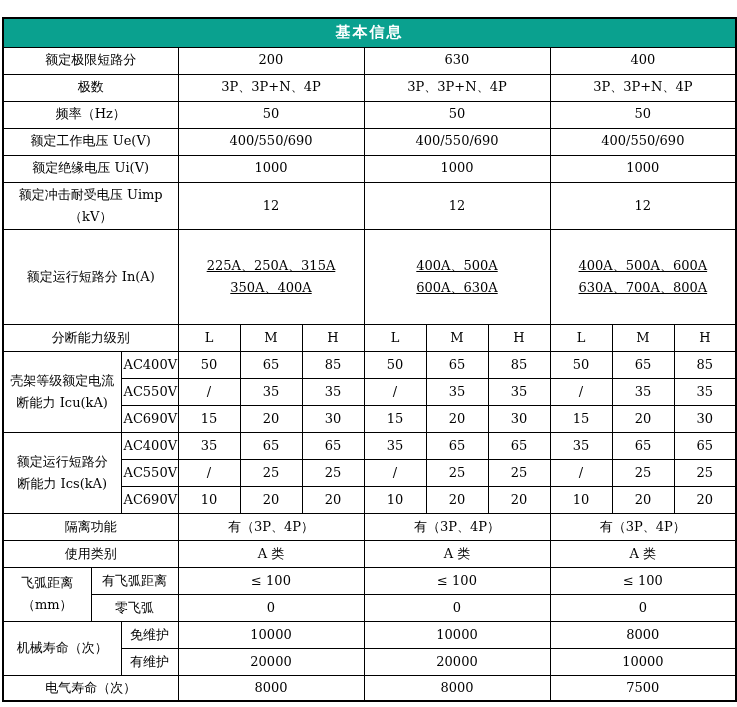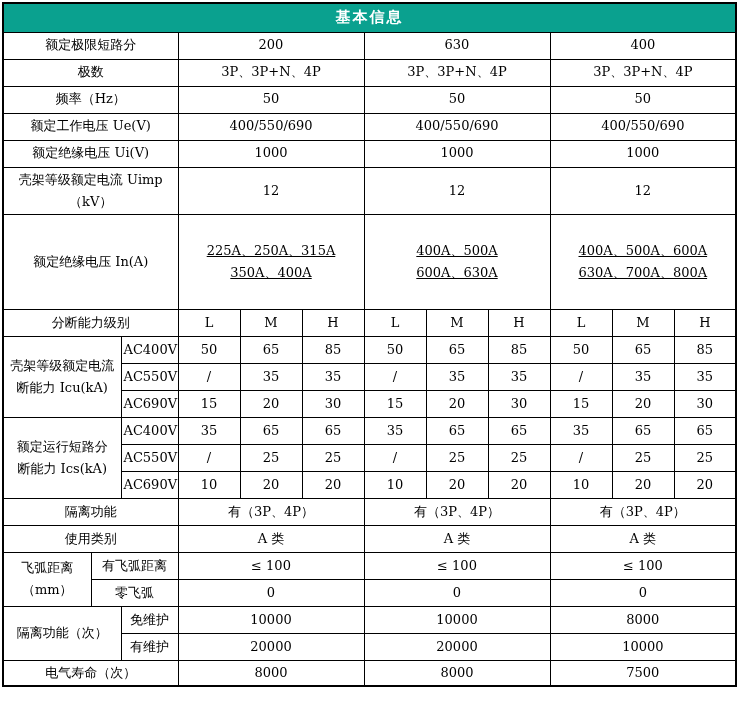--- a/index.html
+++ b/index.html
@@ -26,20 +26,21 @@
     border: 1px solid #000000;
     text-align: center;
     vertical-align: middle;
     padding: 1px 2px;
     white-space: pre-line;
     line-height: 1.7;
     overflow: hidden;
   }
   table.spec {
     border: 2px solid #000000;
+    margin-top: 15px;
   }
   td.title {
     background: #0aa18f;
     color: #ffffff;
     font-family: "DejaVu Sans", "Liberation Sans", sans-serif;
     font-weight: bold;
     font-size: 15px;
     letter-spacing: 2px;
     line-height: 1.2;
   }
@@ -104,29 +105,29 @@
   </tr>
 
   <tr class="r-std">
     <td colspan="3">额定绝缘电压 Ui(V)</td>
     <td colspan="3">1000</td>
     <td colspan="3">1000</td>
     <td colspan="3">1000</td>
   </tr>
 
   <tr class="r-uimp">
-    <td colspan="3">壳架等级额定电流 Uimp
+    <td colspan="3">额定冲击耐受电压 Uimp
 （kV）</td>
     <td colspan="3">12</td>
     <td colspan="3">12</td>
     <td colspan="3">12</td>
   </tr>
 
   <tr class="r-in">
-    <td colspan="3">额定绝缘电压 In(A)</td>
+    <td colspan="3">额定运行短路分 In(A)</td>
     <td colspan="3" class="tall-gap">225A、250A、315A
 350A、400A</td>
     <td colspan="3" class="tall-gap">400A、500A
 600A、630A</td>
     <td colspan="3" class="tall-gap">400A、500A、600A
 630A、700A、800A</td>
   </tr>
 
   <tr class="r-std">
     <td colspan="3">分断能力级别</td>
@@ -242,21 +243,21 @@
     <td colspan="3">≤ 100</td>
   </tr>
   <tr class="r-std">
     <td colspan="2">零飞弧</td>
     <td colspan="3">0</td>
     <td colspan="3">0</td>
     <td colspan="3">0</td>
   </tr>
 
   <tr class="r-std">
-    <td colspan="2" rowspan="2">隔离功能（次）</td>
+    <td colspan="2" rowspan="2">机械寿命（次）</td>
     <td>免维护</td>
     <td colspan="3">10000</td>
     <td colspan="3">10000</td>
     <td colspan="3">8000</td>
   </tr>
   <tr class="r-std">
     <td>有维护</td>
     <td colspan="3">20000</td>
     <td colspan="3">20000</td>
     <td colspan="3">10000</td>

